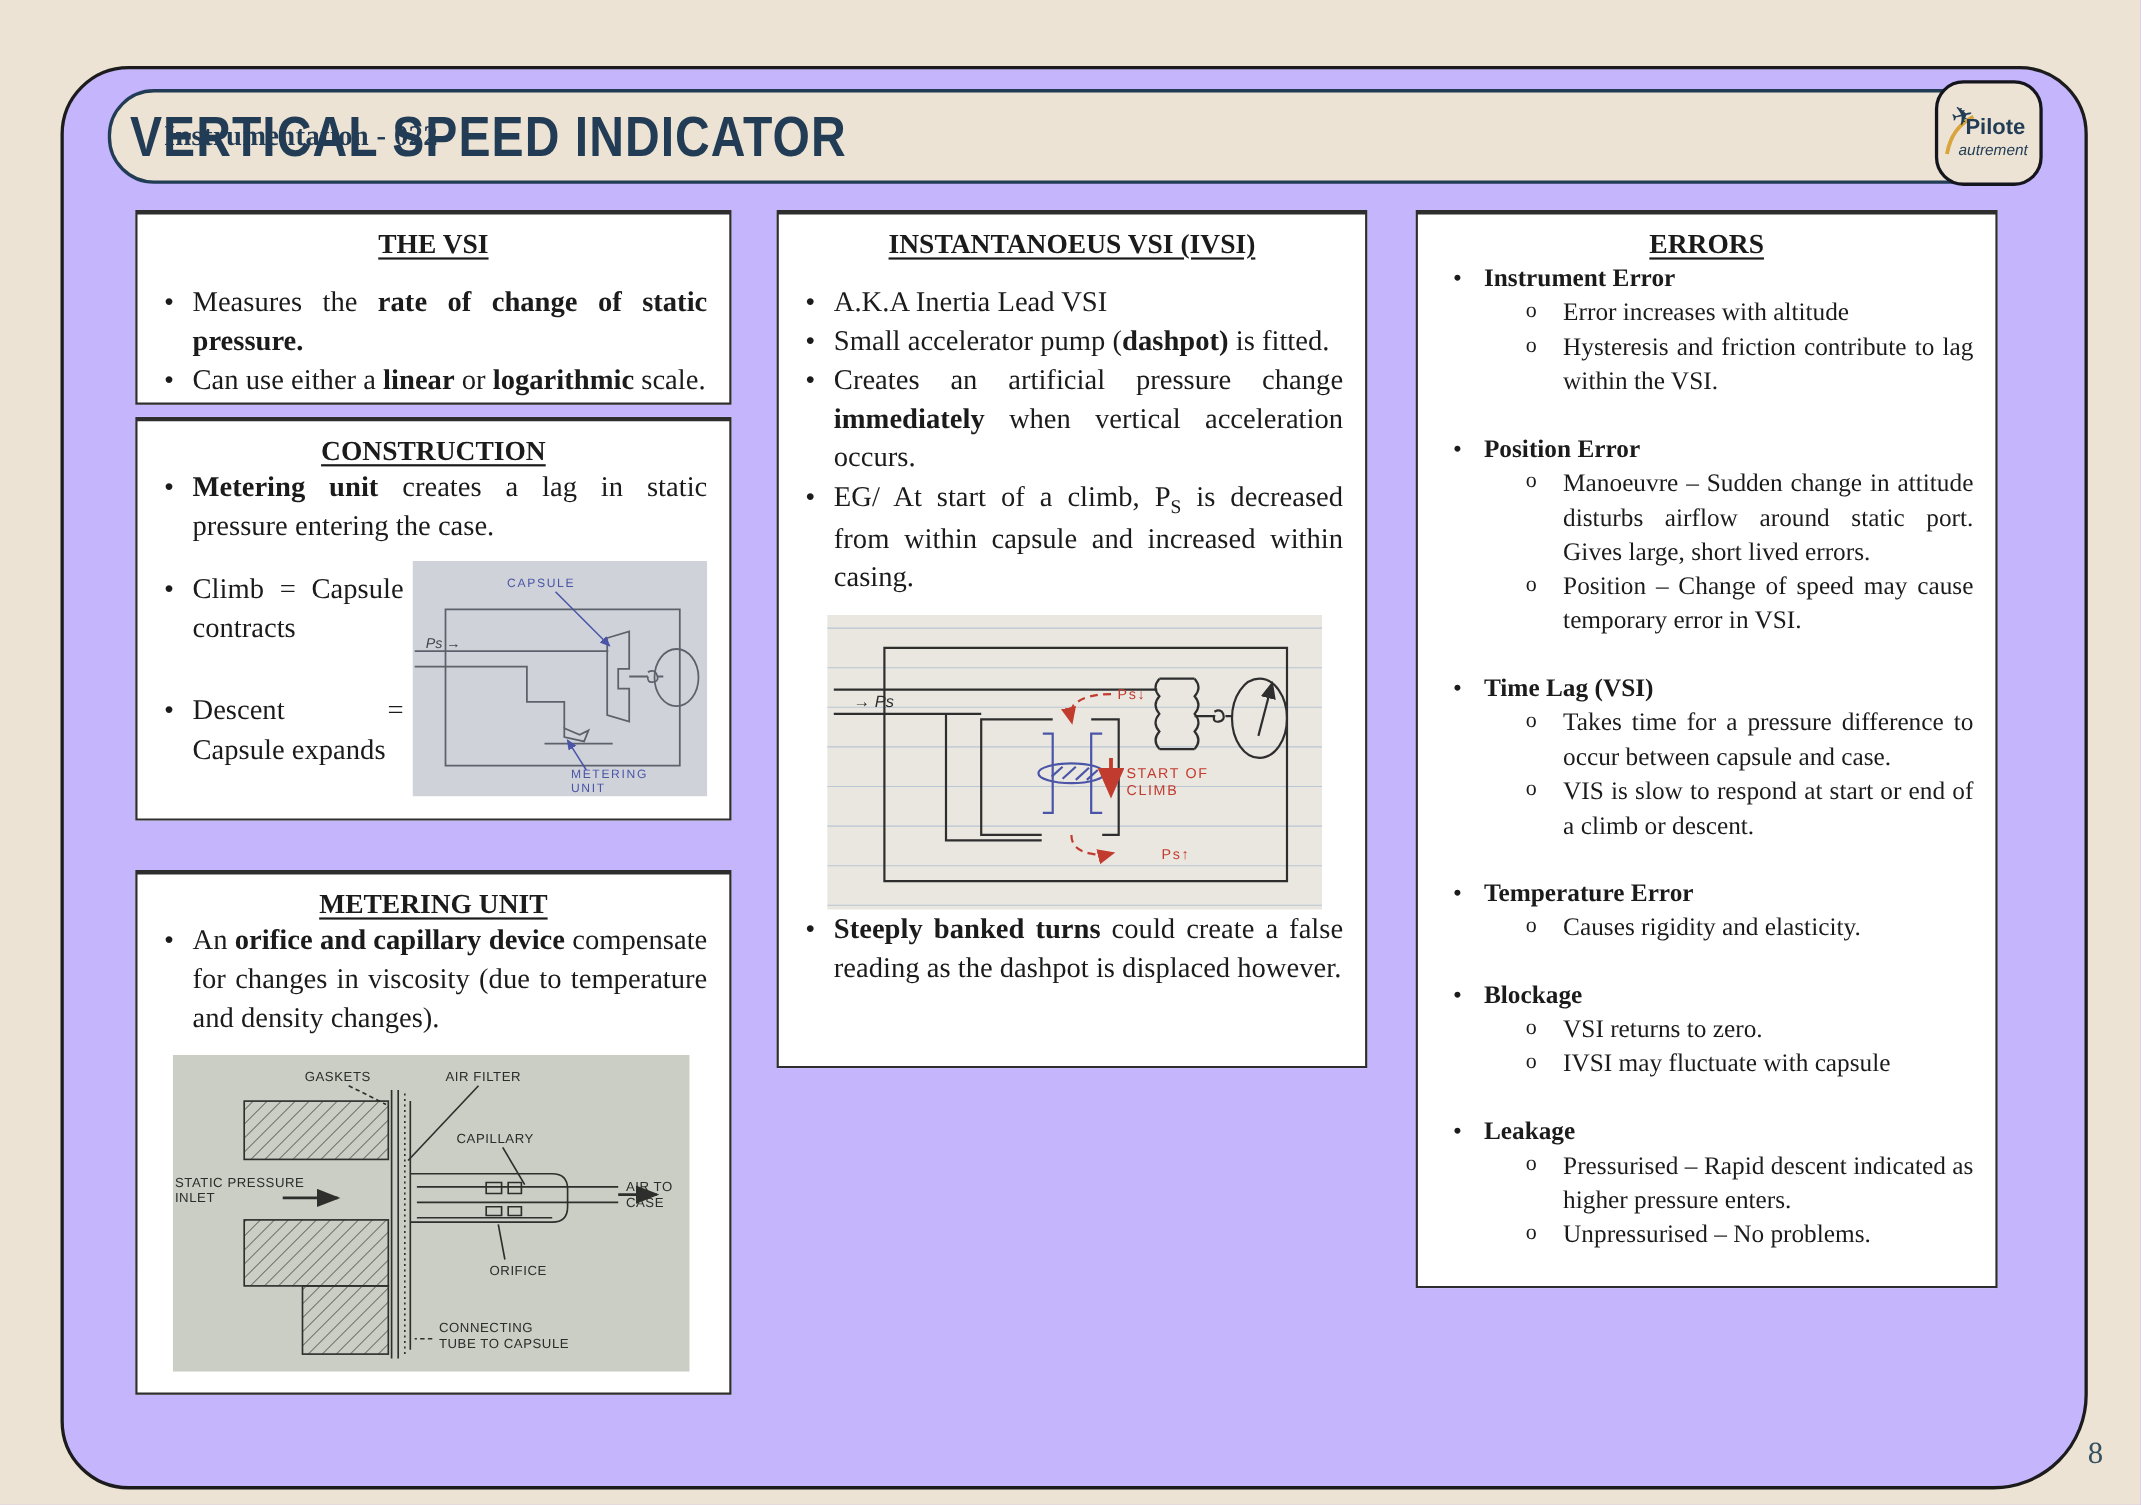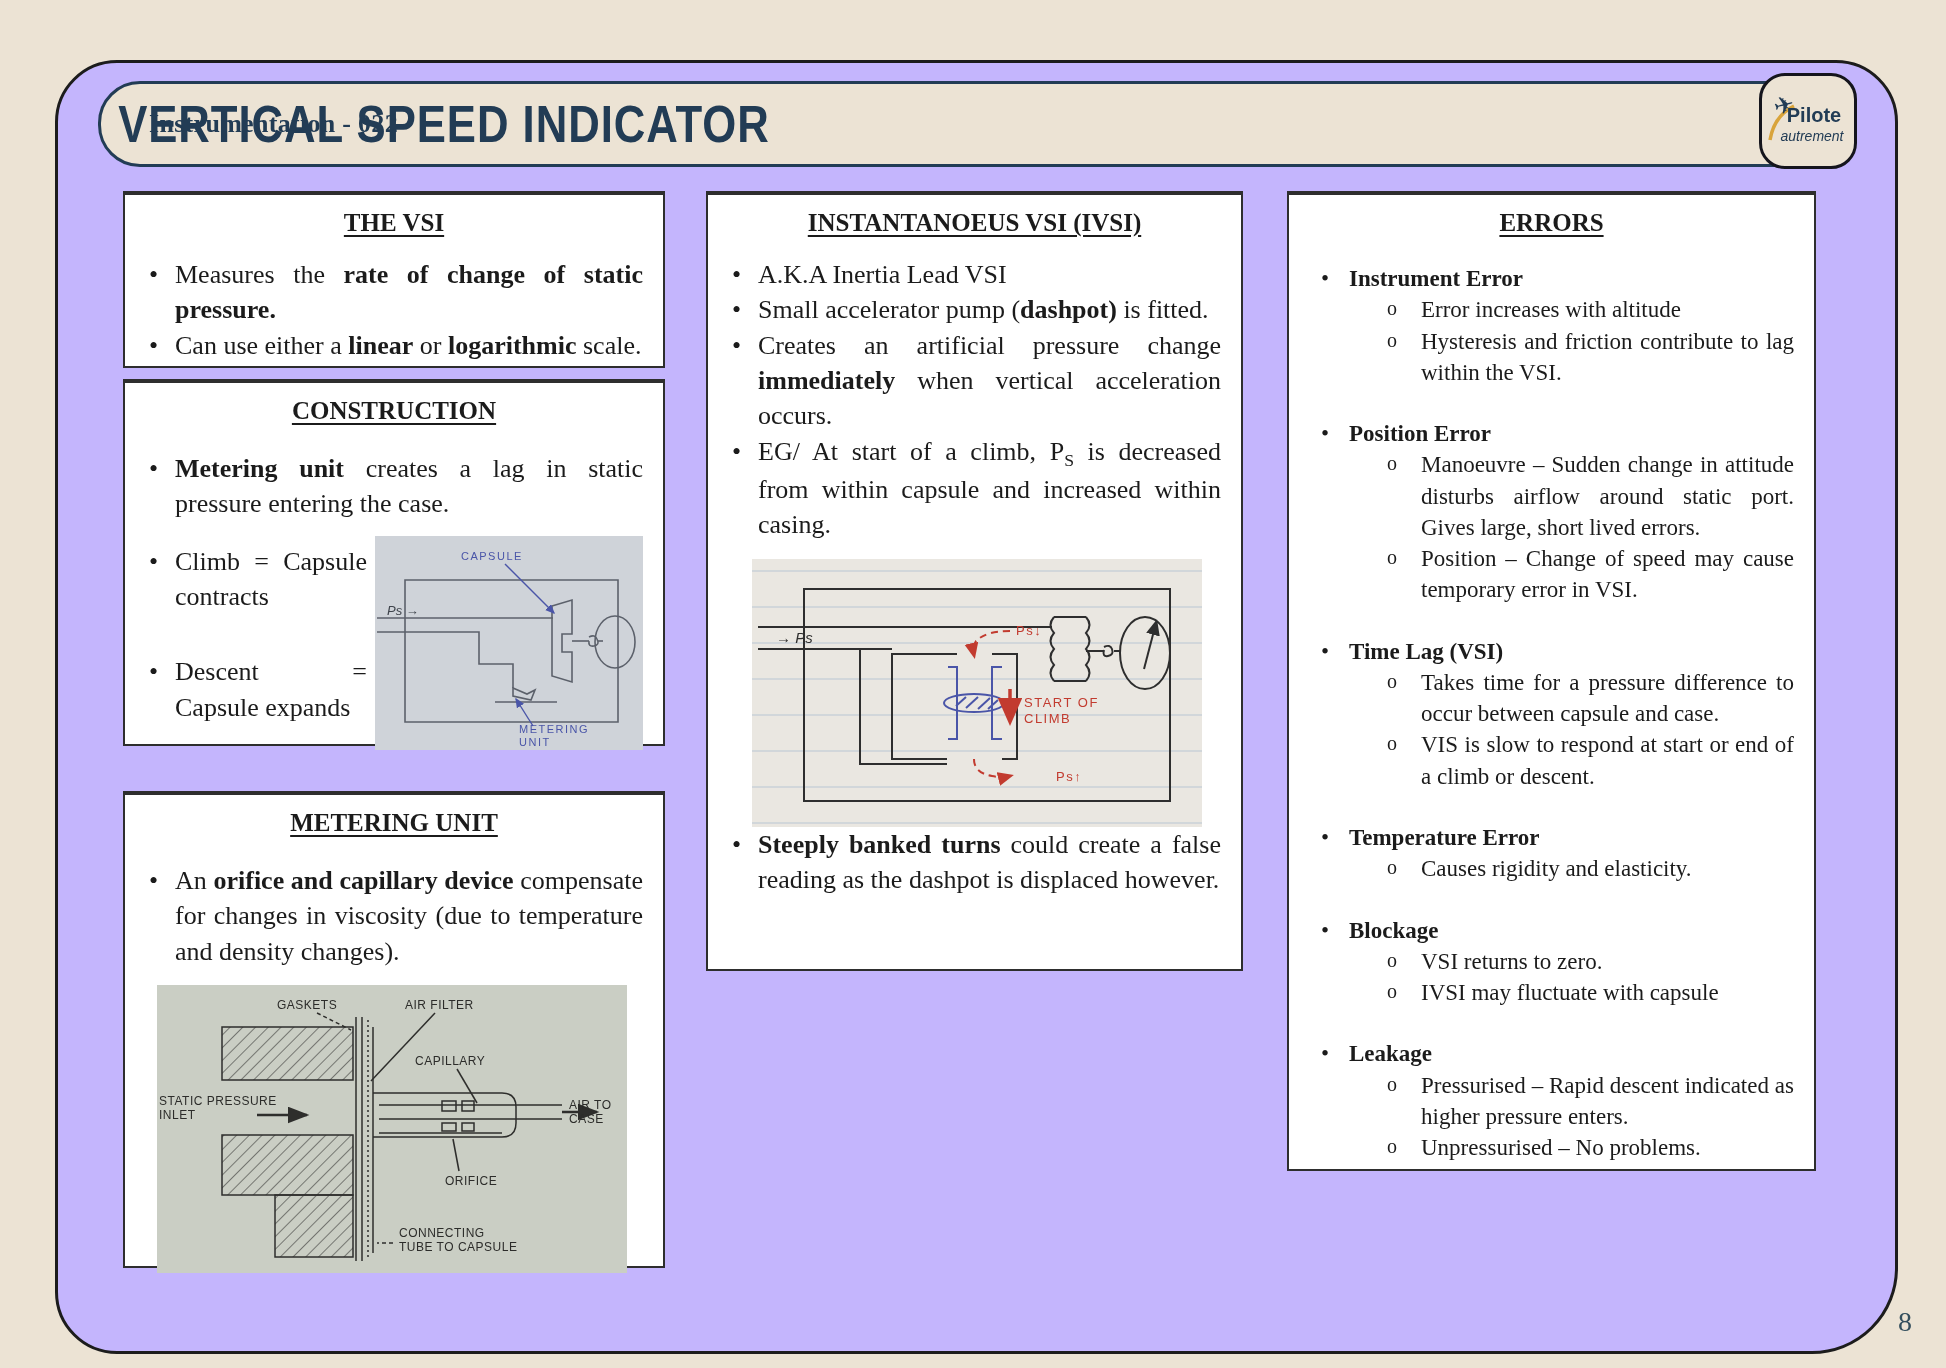--- a/index.html
+++ b/index.html
@@ -38,21 +38,21 @@
   .box-title{
     text-align:center;font-weight:bold;font-size:25px;
     text-decoration:underline;text-underline-offset:4px;margin-top:4px;
   }
   .li{
     position:relative;padding-left:30px;font-size:26px;line-height:1.36;
     text-align:justify;
   }
   .li::before{content:"\2022";position:absolute;left:4px;top:0;}
   sub{font-size:.68em;}.mt16{margin-top:16px}.mt20{margin-top:20px}
-  .mt26{margin-top:26px}.mt30{margin-top:30px}.mt40{margin-top:40px}
+  .mt26{}.mt30{margin-top:30px}.mt40{margin-top:40px}
   .row{display:flex;margin-top:14px;}
   .row .textcol{flex:1;padding-top:8px;padding-right:8px;}
   .sketch{display:block;}
   .ehead{
     position:relative;padding-left:40px;font-weight:bold;font-size:23px;line-height:1.36;
   }
   .ehead::before{content:"\2022";position:absolute;left:12px;font-weight:normal;}
   .esub{
     position:relative;padding-left:112px;font-size:23px;line-height:1.36;text-align:justify;
   }

